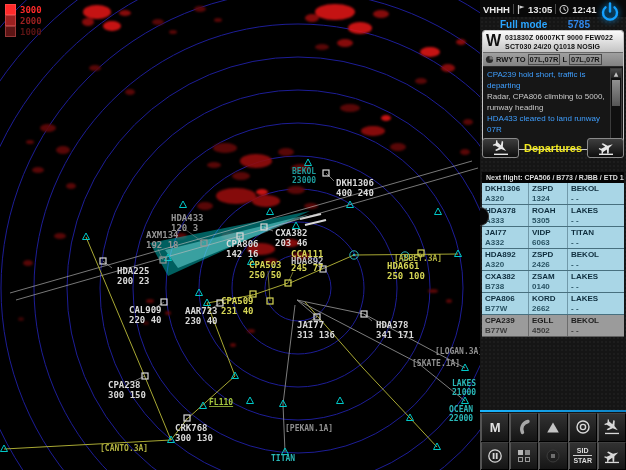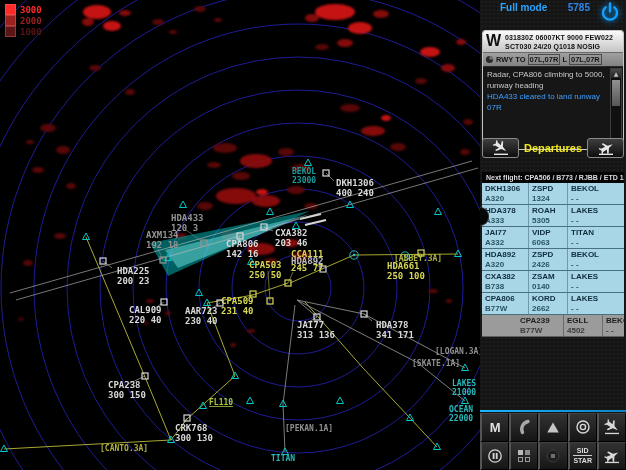--- a/index.html
+++ b/index.html
@@ -37,21 +37,21 @@
   .sb{position:absolute;right:1px;top:1px;bottom:1px;width:10px;background:#101010;border:1px solid #3c3c3c;}
   .sb .ar{position:absolute;left:0;right:0;height:9px;text-align:center;font:6px/9px "DejaVu Sans",sans-serif;color:#c2c2c2;background:linear-gradient(#4a4a4a,#222);cursor:pointer;}
   .sb .up{top:0;} .sb .dn{bottom:0;}
   .sb .th{position:absolute;left:1px;right:1px;top:11px;height:26px;background:linear-gradient(#909090,#565656);cursor:pointer;}
   .tabs{position:absolute;top:137px;left:2px;right:2px;height:21px;display:flex;align-items:center;gap:2px;}
   .tabbtn{width:37px;height:20px;background:linear-gradient(#3e3e3e,#0e0e0e);border:1px solid #8a8a8a;border-radius:3px;display:flex;align-items:center;justify-content:center;padding:0;cursor:pointer;}
   .tablabel{flex:1;text-align:center;font:bold 11px "Liberation Sans",sans-serif;color:#f2ea1f;}
   .nextflight{position:absolute;top:172px;left:2px;right:2px;height:11px;font:bold 7px/11px "Liberation Sans",sans-serif;color:#dcdcdc;background:#040404;padding-left:4px;white-space:nowrap;overflow:hidden;}
   #strips{position:absolute;top:183px;left:2px;right:2px;}
   .strip{height:21px;border-bottom:1px solid #48707f;display:grid;grid-template-columns:47px 39px 1fr;background:#a9d6e6;cursor:pointer;}
-  .strip.sel{background:#9b9b9b;border-bottom-color:#5f5f5f;padding-left:35px;}
+  .strip.sel{background:#9b9b9b;border-bottom-color:#5f5f5f;}
   .cell{padding:1px 0 0 3px;font:bold 8px/9.5px "Liberation Sans",sans-serif;color:#0e2d3d;border-right:1px solid rgba(10,40,55,.35);overflow:hidden;white-space:nowrap;}
   .cell:last-child{border-right:none;}
   .cell .l2{color:#2a5464;}
   .sel .cell{color:#1d1d1d;border-right-color:rgba(0,0,0,.3);}
   .sel .cell .l2{color:#3c3c3c;}
   .handle{position:absolute;left:0;top:207px;width:8px;height:17px;background:#060606;border:1px solid #333;border-left:none;border-radius:0 9px 9px 0;z-index:4;cursor:pointer;}
   .blueline{position:absolute;top:410px;left:0;right:0;height:2px;background:linear-gradient(90deg,#1ab6ff,#0d83c6);}
   .toolbar{position:absolute;top:413px;bottom:0;left:0;right:0;display:grid;grid-template-columns:repeat(5,1fr);grid-template-rows:1fr 1fr;}
   .tb{background:linear-gradient(#323232,#151515);border-right:1px solid #000;border-bottom:1px solid #000;border-top:1px solid #404040;display:flex;align-items:center;justify-content:center;color:#e2e2e2;font:bold 13px "Liberation Sans",sans-serif;padding:0;cursor:pointer;}
   .sidstar{display:flex;flex-direction:column;align-items:center;font:bold 7px/8px "Liberation Sans",sans-serif;color:#dedede;}
@@ -319,20 +319,36 @@
         <span class="lb" style="color: rgb(155, 32, 32);">2000</span>
       </div>
       <div class="row">
         <span class="sw" style="background: rgb(92, 20, 20);"></span>
         <span class="lb" style="color: rgb(92, 20, 20);">1000</span>
       </div>
     </div>
 
   <div class="panel">
 
+    <div class="hdr">
+      <span>VHHH</span>
+      <span class="sep"></span>
+      <svg width="8" height="11">
+        <line x1="1.5" y1="1" x2="1.5" y2="10" stroke="#cfcfcf" stroke-width="1.2"></line>
+        <polygon points="2.5,1.5 7.5,3 2.5,4.8" fill="#cfcfcf"></polygon>
+      </svg>
+      <span>13:05</span>
+      <span class="sep"></span>
+      <svg width="10" height="11">
+        <circle cx="5" cy="5.5" r="4" fill="none" stroke="#cfcfcf" stroke-width="1.1"></circle>
+        <line x1="5" y1="5.5" x2="5" y2="3" stroke="#cfcfcf" stroke-width="1"></line>
+        <line x1="5" y1="5.5" x2="7" y2="6.5" stroke="#cfcfcf" stroke-width="1"></line>
+      </svg>
+      <span>12:41</span>
+    </div>
 
     <button class="power">
       <svg width="22" height="22">
         <path d="M6.5,5.3 A7,7 0 1 0 15.5,5.3" fill="none" stroke="#14a0ff" stroke-width="2.4" stroke-linecap="round"></path>
         <line x1="11" y1="1.5" x2="11" y2="9.5" stroke="#14a0ff" stroke-width="2.4" stroke-linecap="round"></line>
       </svg>
     </button>
 
     <div class="moderow">
       <span class="mode">Full mode</span>
@@ -348,20 +364,21 @@
         <svg width="9" height="9">
           <circle cx="4.5" cy="4.5" r="3.6" fill="#2a2a2a"></circle>
           <path d="M4.5,4.5 L4.5,0.9 A3.6,3.6 0 0 1 8.1,4.5 Z" fill="#777"></path>
         </svg>
         <span>RWY TO</span>
         <span class="box">07L,07R</span>
         <span>L</span>
         <span class="box">07L,07R</span>
       </div>
       <div class="msgs" id="msgs">
+          <div class="m" style="color: rgb(63, 159, 255);">CPA239 hold short, traffic is departing</div>
           <div class="m" style="color: rgb(200, 200, 200);">Radar, CPA806 climbing to 5000, runway heading</div>
           <div class="m" style="color: rgb(63, 159, 255);">HDA433 cleared to land runway 07R</div>
           <div class="sb">
           <div class="ar up">▲</div>
           <div class="th"></div>
           <div class="ar dn">▼</div>
         </div>
       </div>
     </div>
 

